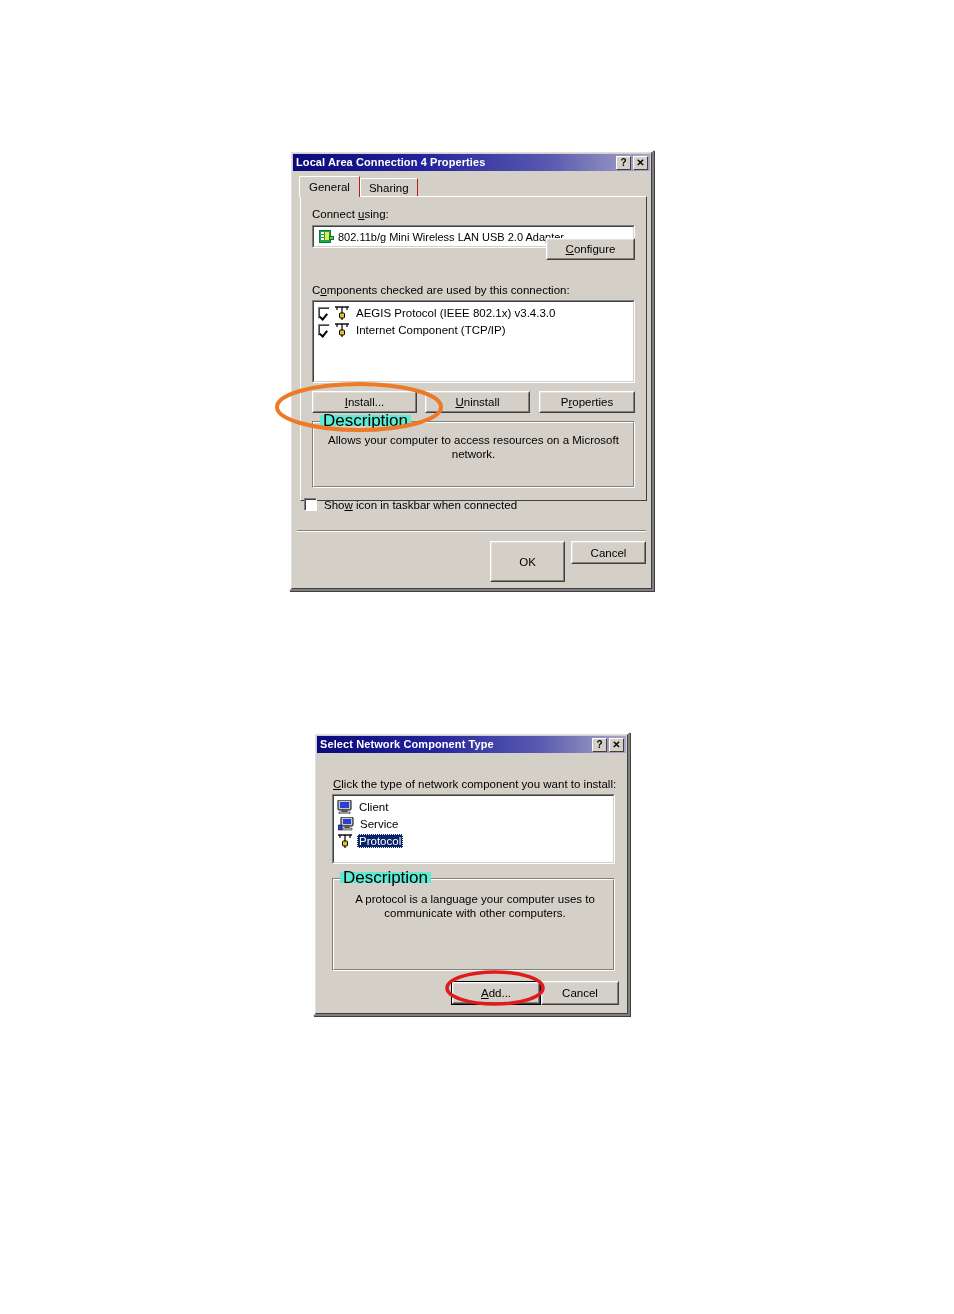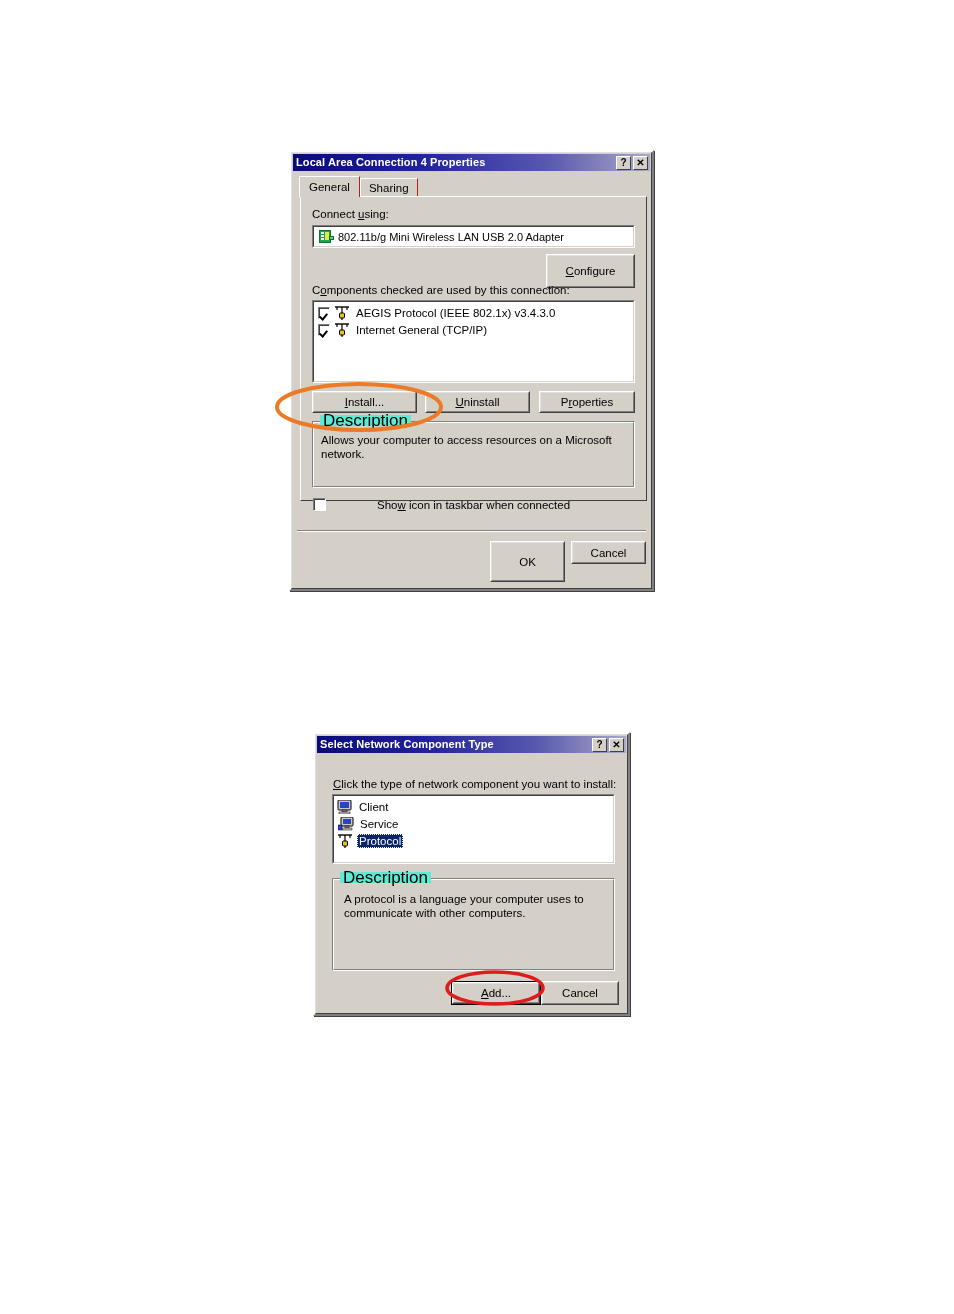--- a/index.html
+++ b/index.html
@@ -229,20 +229,21 @@
     color: #000;
     line-height: 11px;
     white-space: nowrap;
   }
   .group .gbody {
     position: absolute;
     top: 12px; left: 9px; right: 9px; bottom: 6px;
     font-size: 11.5px;
     color: #000;
     line-height: 14px;
+    text-align: center;
   }
 
   
   .row {
     display: flex;
     align-items: center;
     height: 17px;
     padding-left: 4px;
     font-size: 11.5px;
     color: #000;
@@ -358,21 +359,21 @@
             <rect x="2" y="8" width="3" height="2" fill="#ffffff"></rect>
             <rect x="6" y="2" width="4" height="8" fill="#e8e84a"></rect>
             <rect x="10" y="6" width="5" height="4" fill="#1a6b2a"></rect>
             <rect x="11" y="7" width="3" height="2" fill="#55d07a"></rect>
           </svg>
           <span style="font-size:11px;color:#000;white-space:nowrap;">802.11b/g Mini Wireless LAN USB 2.0 Adapter</span>
         </div>
       </div>
     </div>
 
-    <div class="btn" style="left:245px; top:57px; width:89px; height:34px;">
+    <div class="btn" style="left:245px; top:41px; width:89px; height:22px;">
       <div class="inner">
         <span><u>C</u>onfigure</span>
       </div>
     </div>
 
     <div class="lbl" style="left:11px; top:87px;">C<u>o</u>mponents checked are used by this connection:</div>
 
     <div class="sunken" style="left:11px; top:103px; width:323px; height:83px;">
       <div class="sunken-in">
         <div style="padding-top:2px;">
@@ -395,21 +396,21 @@
                 <i></i>
               </span>
             <svg class="icn" width="16" height="14" viewBox="0 0 16 14">
               <path d="M1 1 L15 1" stroke="#000" stroke-width="1.4" fill="none"></path>
               <path d="M3 1 L3 4" stroke="#000" stroke-width="1.2"></path>
               <path d="M13 1 L13 4" stroke="#000" stroke-width="1.2"></path>
               <path d="M8 1 L8 7" stroke="#000" stroke-width="1.2"></path>
               <rect x="5.5" y="7" width="5" height="5" rx="1" fill="#e8c020" stroke="#000" stroke-width="1"></rect>
               <path d="M8 12 L8 14" stroke="#000" stroke-width="1.2"></path>
             </svg>
-            <span class="txt">Internet General (TCP/IP)</span>
+            <span class="txt">Internet Component (TCP/IP)</span>
           </div>
         </div>
       </div>
     </div>
 
     <div class="btn" style="left:11px; top:194px; width:105px; height:22px;">
       <div class="inner">
           <span><u>I</u>nstall...</span>
         </div>
     </div>
@@ -424,21 +425,21 @@
         </div>
     </div>
 
     <div class="group" style="left:11px; top:224px; width:323px; height:67px;">
       <div class="gframe"></div>
       <div class="gframe2"></div>
       <div class="glabel">Description</div>
       <div class="gbody">Allows your computer to access resources on a Microsoft network.</div>
     </div>
 
-    <div class="chkline" style="left:12px; top:301px;gap:44px;">
+    <div class="chkline" style="left:3px; top:301px;">
       <span class="box">
           <i></i>
         </span>
       <span>Sho<u>w</u> icon in taskbar when connected</span>
     </div>
   </div>
 
   <div class="sep" style="left:6px; top:378px; width:349px;"></div>
   <div class="btn" style="left:199px; top:389px; width:75px; height:41px;">
     <div class="inner">

